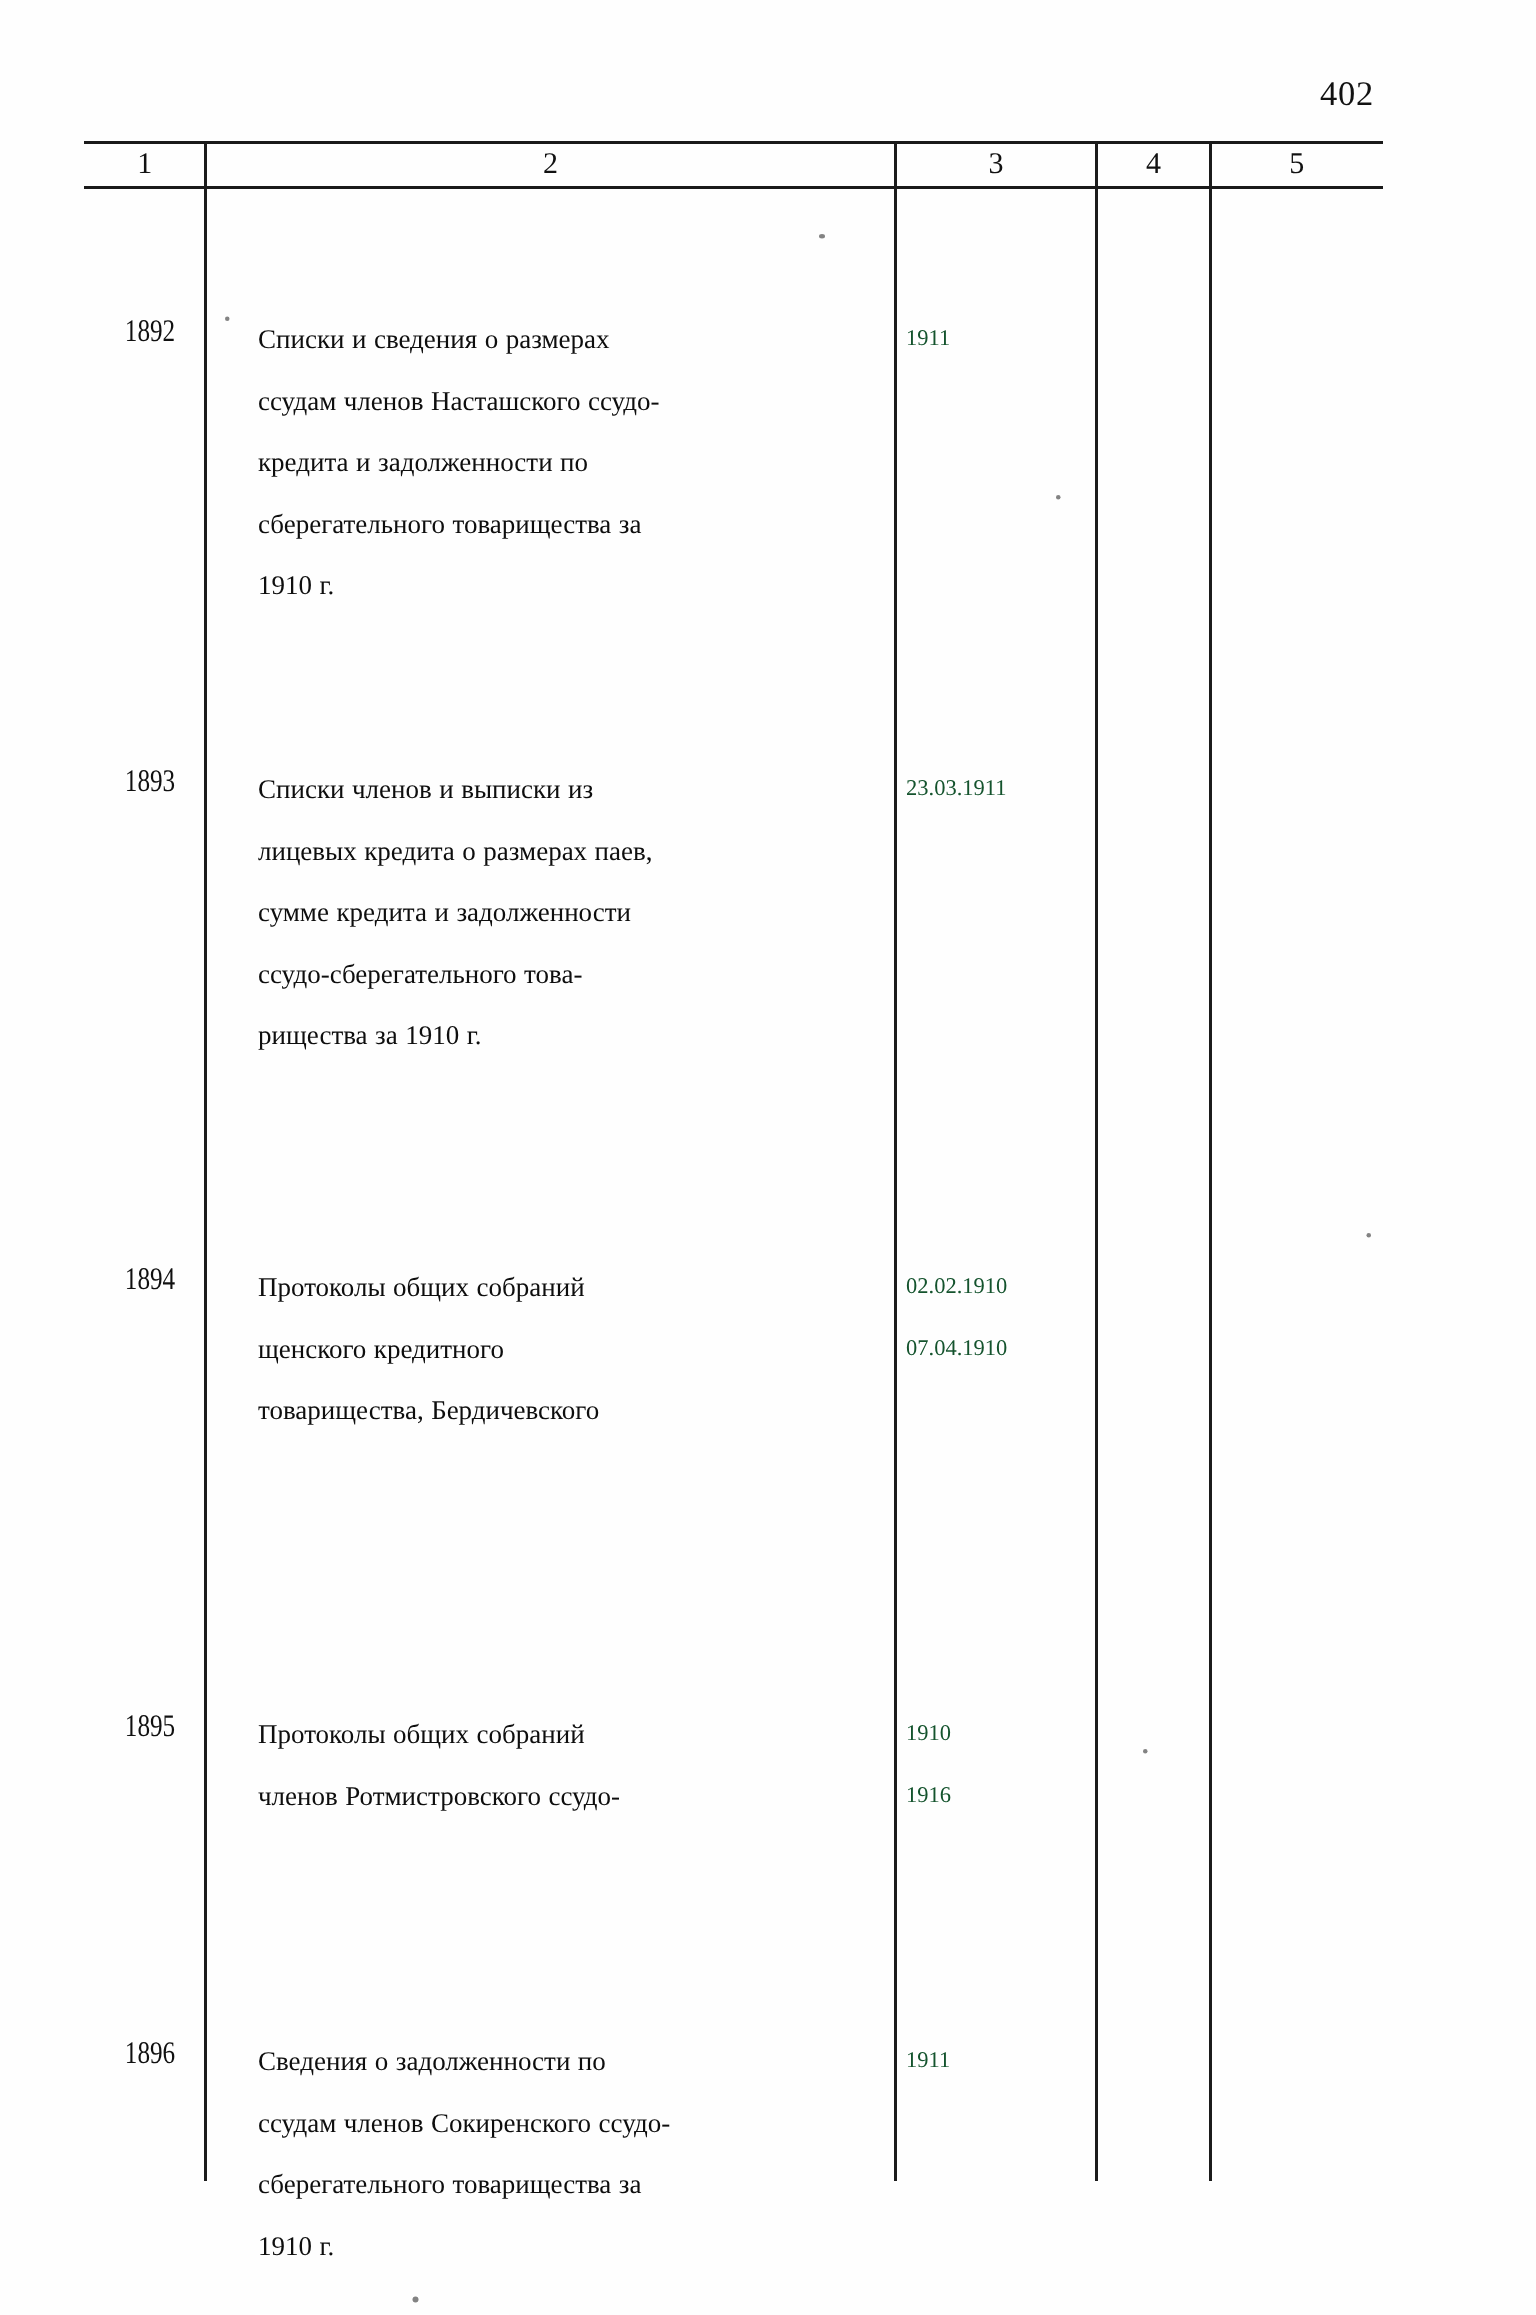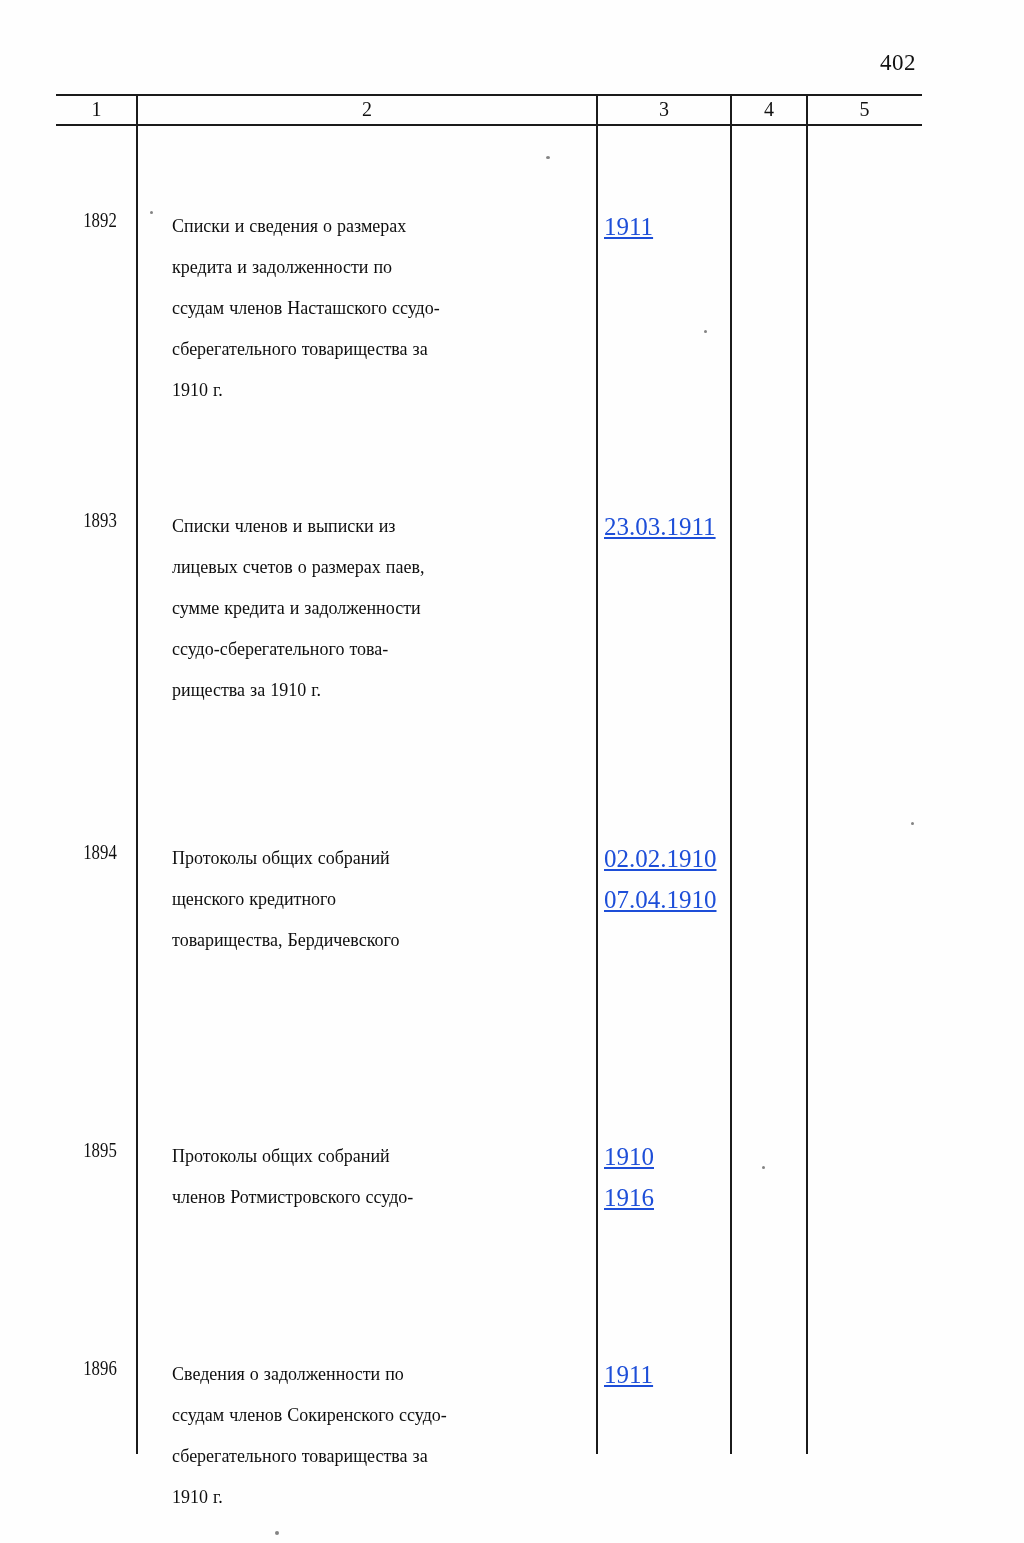--- a/index.html
+++ b/index.html
@@ -132,26 +132,25 @@
     word-spacing: 0.5px;
   }
   .cell-desc .last-line {
     text-align: center;
   }
 
   .cell-date {
     position: absolute;
     left: 548px;
     width: 124px;
-    font-size: 25px;
+    font-size: 15px;
     line-height: 41px;
     text-align: left;
-    color: #1d4ed8;
+    color: #14532d;
     white-space: nowrap;
-    text-decoration: underline;
   }
 
   .cell-blank {
     position: absolute;
     font-size: 21px;
     line-height: 41px;
   }
   .c4 { left: 682px; width: 62px; }
   .c5 { left: 758px; width: 104px; }
 
@@ -187,37 +186,37 @@
     <div class="vrule v2"></div>
     <div class="vrule v3"></div>
     <div class="vrule v4"></div>
 
     <div class="body">
 
       <div class="row" style="top:80px;">
         <div class="cell-num">1892</div>
         <div class="cell-desc">
           <div>Списки и сведения о размерах</div>
+          <div>ссудам членов Насташского ссудо-</div>
           <div>кредита и задолженности по</div>
-          <div>ссудам членов Насташского ссудо-</div>
           <div>сберегательного товарищества за</div>
           <div class="last-line">1910 г.</div>
         </div>
         <div class="cell-date">
           <div>1911</div>
         </div>
         <div class="cell-blank c4"></div>
         <div class="cell-blank c5"></div>
       </div>
 
       <div class="row" style="top:380px;">
         <div class="cell-num">1893</div>
         <div class="cell-desc">
           <div>Списки членов и выписки из</div>
-          <div>лицевых счетов о размерах паев,</div>
+          <div>лицевых кредита о размерах паев,</div>
           <div>сумме кредита и задолженности</div>
           <div>ссудо-сберегательного това-</div>
           <div class="last-line">рищества за 1910 г.</div>
         </div>
         <div class="cell-date">
           <div>23.03.1911</div>
         </div>
         <div class="cell-blank c4"></div>
         <div class="cell-blank c5"></div>
       </div>

